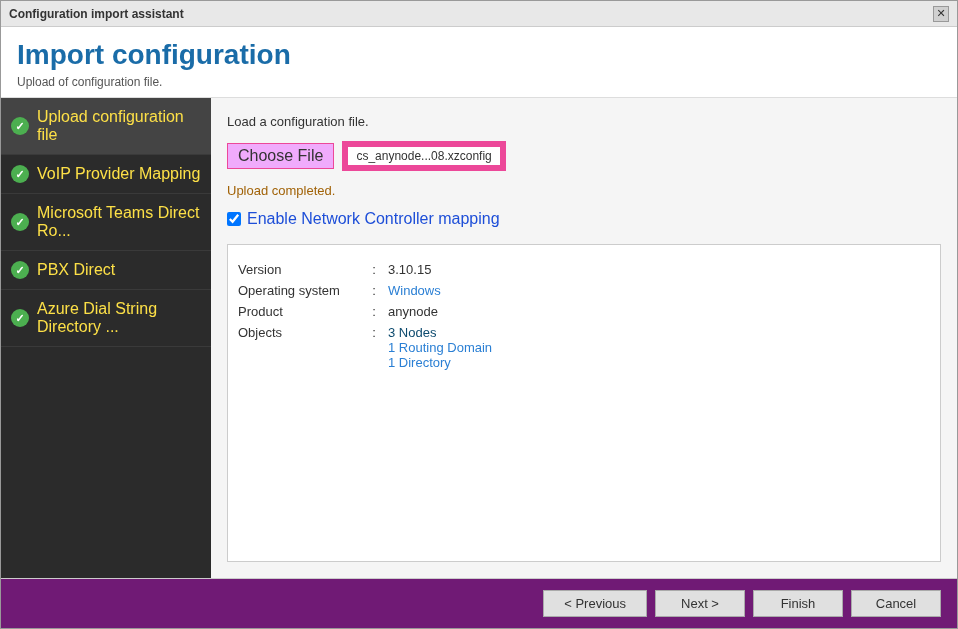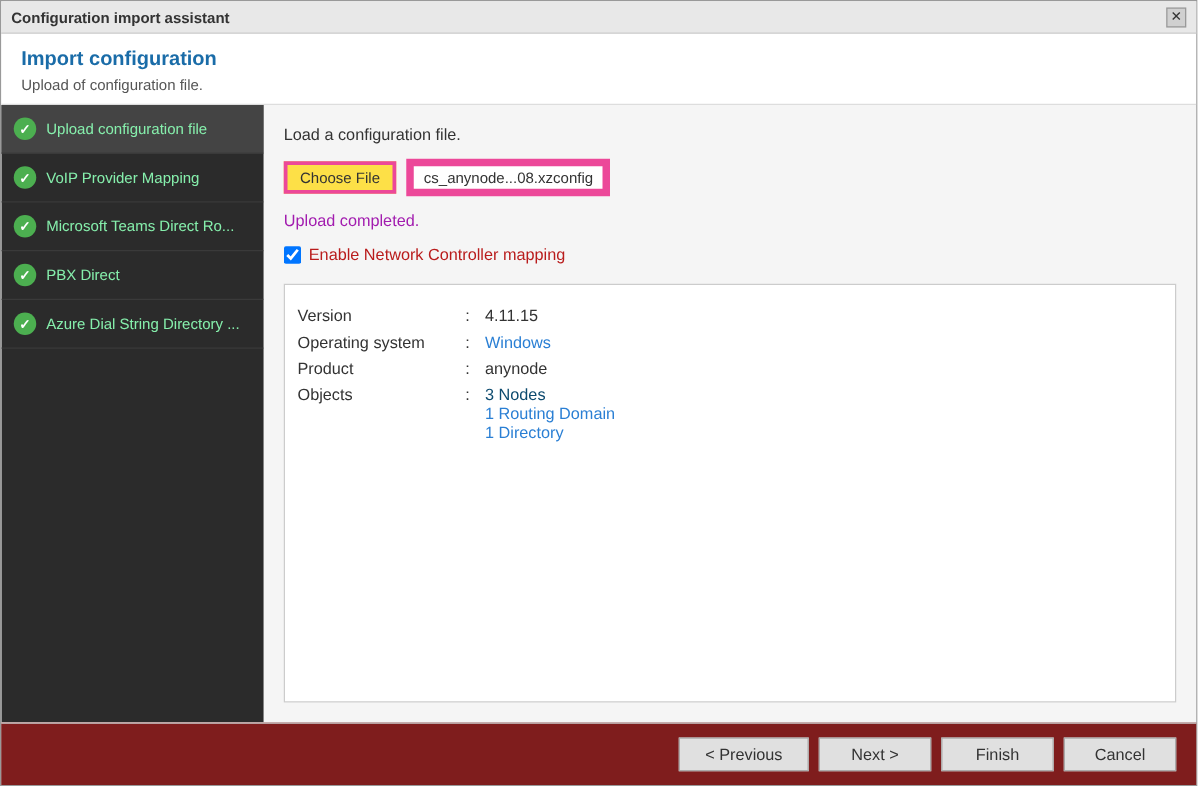--- a/index.html
+++ b/index.html
@@ -51,21 +51,21 @@
     }
 
     .header-section {
       padding: 12px 16px 8px 16px;
       border-bottom: 1px solid #ddd;
       background: #fff;
     }
 
     .header-title {
       color: #1a6ca8;
-      font-size: 16px;
+      font-size: 28px;
       font-weight: bold;
       margin-bottom: 4px;
     }
 
     .header-subtitle {
       font-size: 12px;
       color: #555;
     }
 
     .main-area {
@@ -106,22 +106,22 @@
       display: flex;
       align-items: center;
       justify-content: center;
       flex-shrink: 0;
       color: white;
       font-size: 11px;
       font-weight: bold;
     }
 
     .sidebar-label {
-      font-size: 12px;
-      color: #86efac;
+      font-size: 16px;
+      color: #fde047;
     }
 
     .right-panel {
       flex: 1;
       padding: 16px;
       background: #f5f5f5;
       overflow-y: auto;
       display: flex;
       flex-direction: column;
       gap: 8px;
@@ -135,57 +135,57 @@
 
     .file-row {
       display: flex;
       align-items: center;
       gap: 8px;
       margin-bottom: 4px;
     }
 
     .choose-file-btn {
       padding: 3px 10px;
-      background: #fde047;
-      border: 3px solid #ec4899;
-      cursor: pointer;
-      font-size: 12px;
+      background: #f0abfc;
+      border: 1px solid #ec4899;
+      cursor: pointer;
+      font-size: 16px;
       color: #333;
     }
 
     .file-name-display {
       font-size: 12px;
       color: #333;
       background: #fff;
       border: 6px solid #ec4899;
       padding: 2px 8px;
     }
 
     .upload-completed {
-      color: #a21caf;
+      color: #a16207;
       font-size: 13px;
       margin-bottom: 4px;
     }
 
     .enable-row {
       display: flex;
       align-items: center;
       gap: 6px;
       margin-bottom: 8px;
     }
 
     .enable-checkbox {
       width: 14px;
       height: 14px;
       cursor: pointer;
     }
 
     .enable-label {
-      font-size: 13px;
-      color: #b91c1c;
+      font-size: 16px;
+      color: #1d4ed8;
     }
 
     .info-box {
       background: #fff;
       border: 1px solid #ccc;
       padding: 14px 6px;
       flex: 1;
     }
 
     .info-table {
@@ -213,21 +213,21 @@
     .info-value {
       color: #333;
     }
 
     .info-value.blue {
       color: #2a7fd4;
     }
 
     .footer {
       height: 50px;
-      background: #7f1d1d;
+      background: #701a75;
       border-top: 1px solid #ccc;
       display: flex;
       align-items: center;
       justify-content: flex-end;
       padding: 0 16px;
       gap: 8px;
     }
 
     .footer-btn {
       padding: 5px 20px;
@@ -301,21 +301,21 @@
           <input type="checkbox" class="enable-checkbox" checked="" style="">
           <label class="enable-label">Enable Network Controller mapping</label>
         </div>
 
         <div class="info-box">
           <table class="info-table">
             <tbody>
               <tr>
                 <td class="info-label">Version</td>
                 <td class="info-colon">:</td>
-                <td class="info-value">4.11.15</td>
+                <td class="info-value">3.10.15</td>
               </tr>
               <tr>
                 <td class="info-label">Operating system</td>
                 <td class="info-colon">:</td>
                 <td class="info-value blue" style="color: rgb(42, 127, 212);">Windows</td>
               </tr>
               <tr>
                 <td class="info-label">Product</td>
                 <td class="info-colon">:</td>
                 <td class="info-value">anynode</td>

